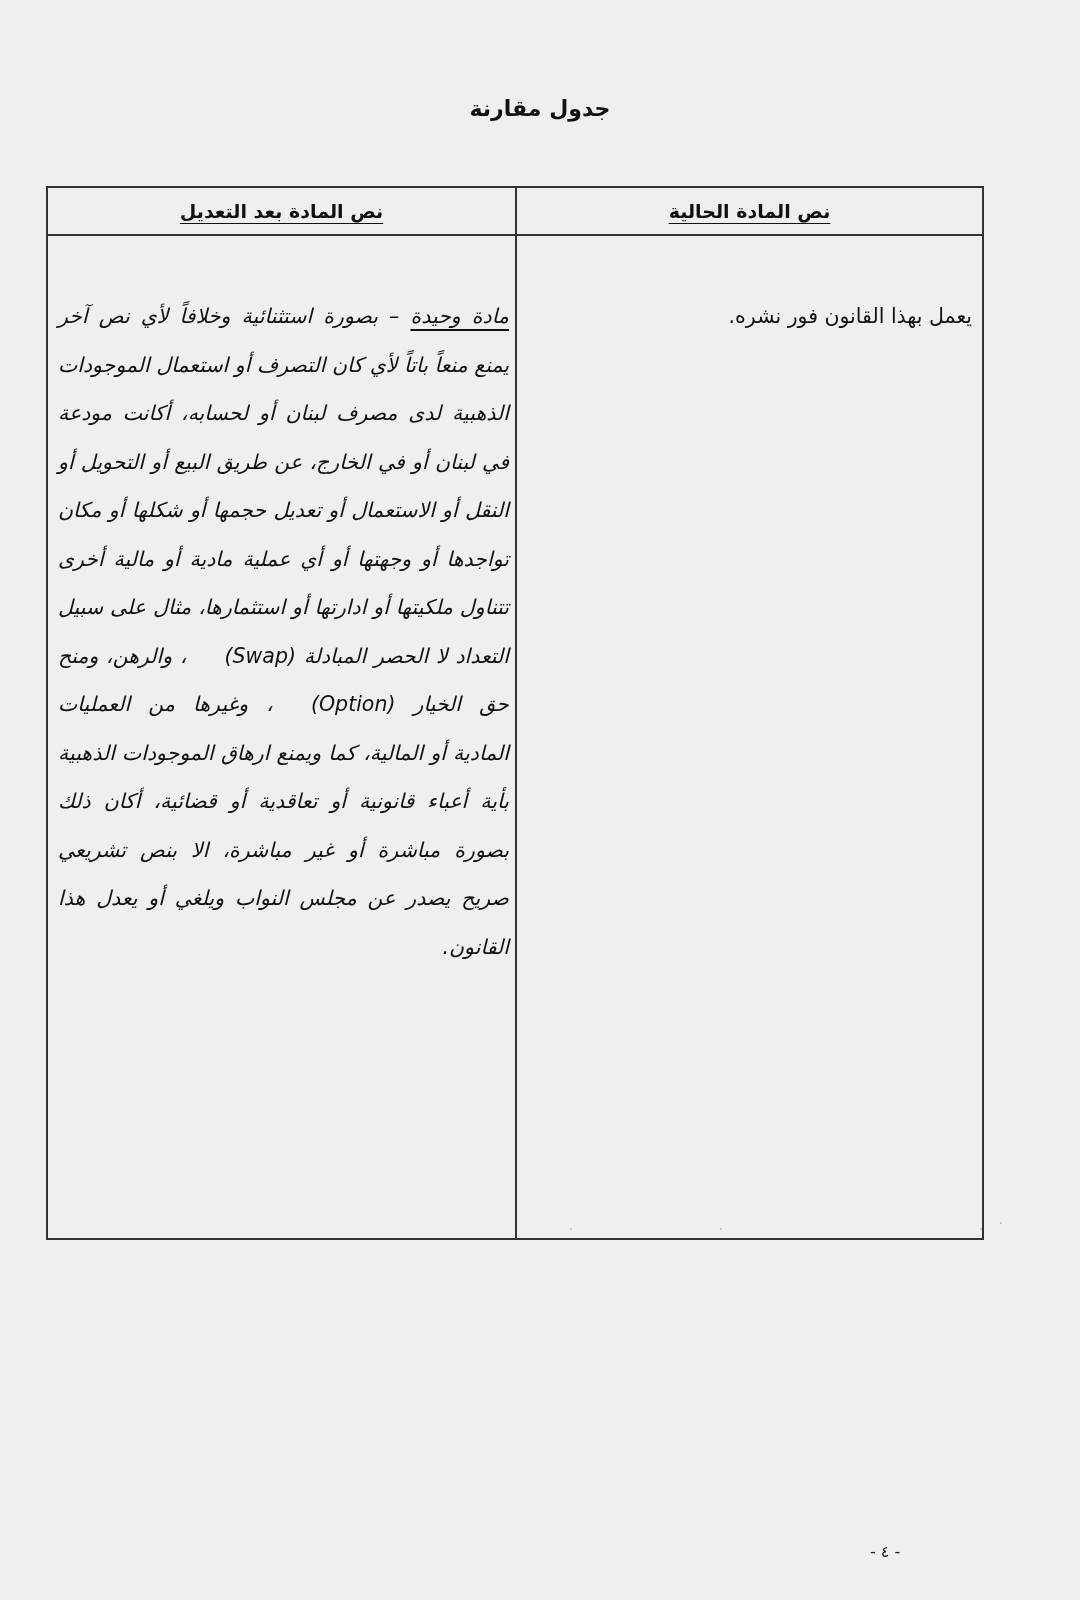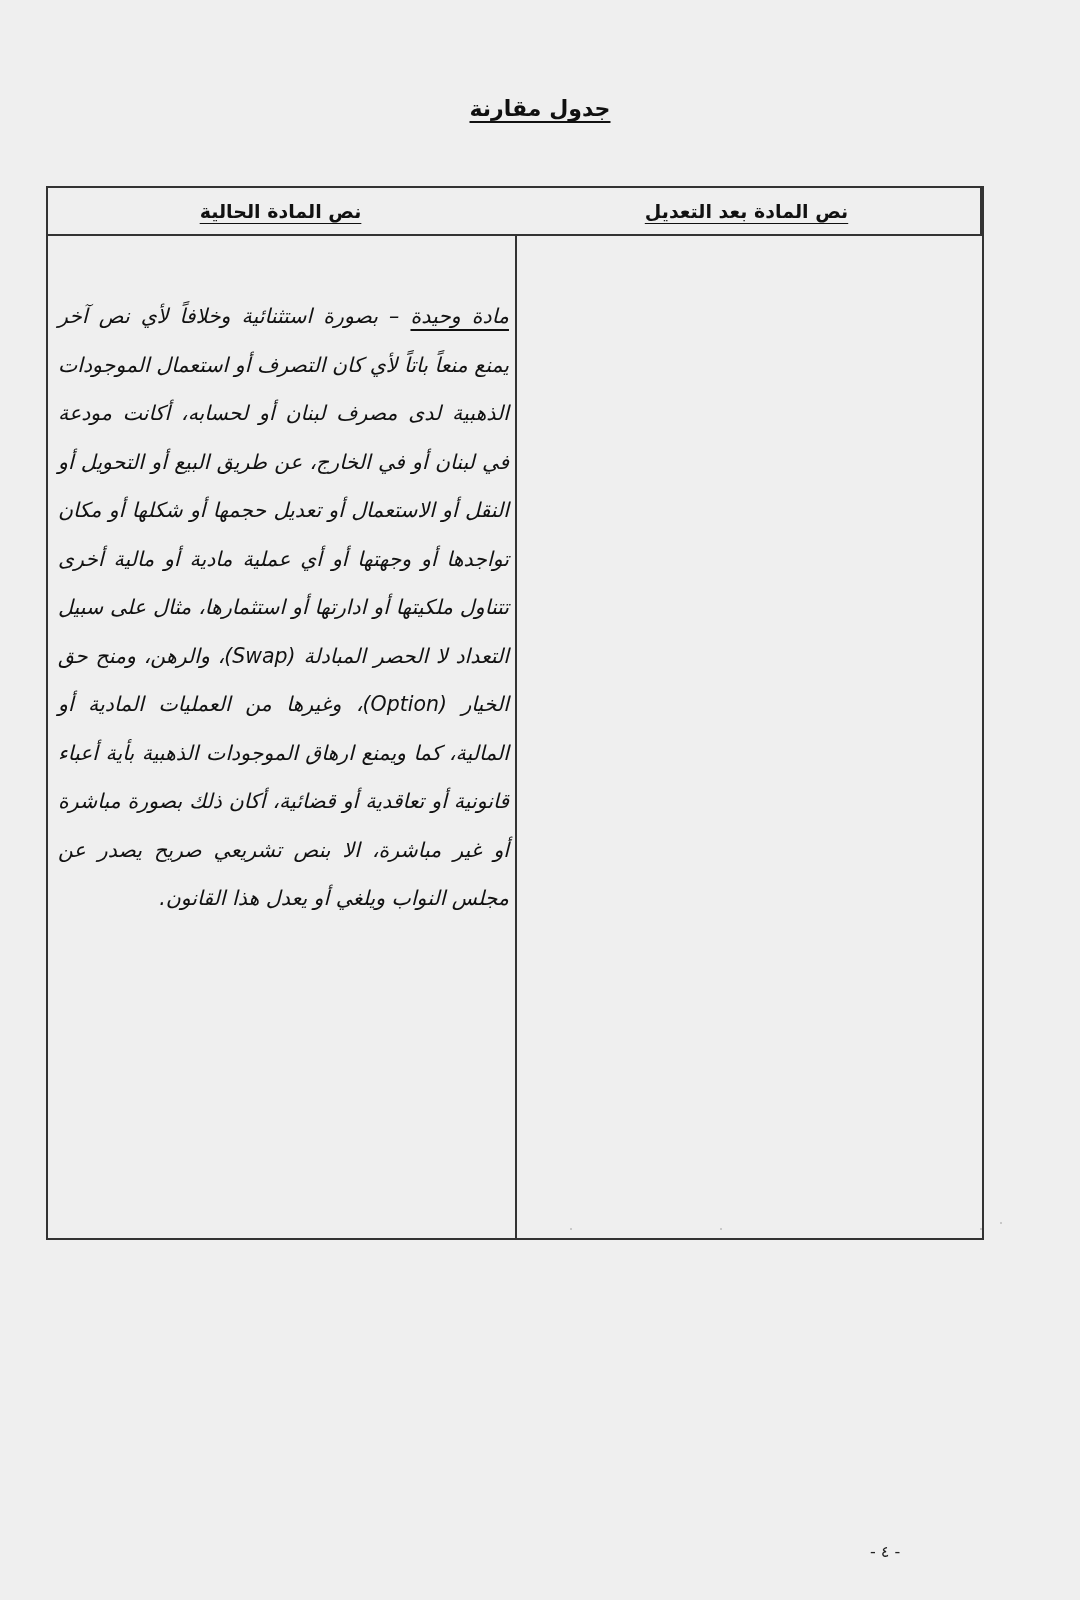--- a/index.html
+++ b/index.html
@@ -20,21 +20,20 @@
       top: 96px;
       left: 0;
       width: 1080px;
       text-align: center;
       font-family: "DejaVu Sans", sans-serif;
       font-weight: bold;
       font-size: 22px;
       direction: rtl;
     }
     .doc-title span {
-      text-decoration: underline;
       text-underline-offset: 5px;
       text-decoration-thickness: 2px;
     }
     .comparison-table {
       position: absolute;
       left: 46px;
       top: 186px;
       width: 938px;
       height: 1054px;
       border: 2px solid #333;
@@ -92,20 +91,21 @@
       margin: 0;
     }
     .u {
       text-decoration: underline;
       text-underline-offset: 6px;
     }
     .latin {
       direction: ltr;
       unicode-bidi: embed;
       font-family: "DejaVu Sans", sans-serif;
+      margin-left: 38px;
     }
     .page-number {
       position: absolute;
       left: 870px;
       top: 1542px;
       font-size: 16px;
       direction: rtl;
       color: #222;
     }
     .speckle {
@@ -119,39 +119,40 @@
   </style>
 </head>
 <body>
 
 <div class="doc-title">
   <span>جدول مقارنة</span>
 </div>
 
 <div class="comparison-table">
   <div class="header-row">
+    <div class="cell left header-cell">
+      <span>نص المادة بعد التعديل</span>
+    </div>
     <div class="cell right header-cell">
       <span>نص المادة الحالية</span>
-    </div>
-    <div class="cell left header-cell">
-      <span>نص المادة بعد التعديل</span>
     </div>
   </div>
 
   <div class="body-row">
     <div class="cell left body-cell">
       <p class="para">
         <span class="u">مادة وحيدة</span>
         <span>– بصورة استثنائية وخلافاً لأي نص آخر يمنع منعاً باتاً لأي كان التصرف أو استعمال الموجودات الذهبية لدى مصرف لبنان أو لحسابه، أكانت مودعة في لبنان أو في الخارج، عن طريق البيع أو التحويل أو النقل أو الاستعمال أو تعديل حجمها أو شكلها أو مكان تواجدها أو وجهتها أو أي عملية مادية أو مالية أخرى تتناول ملكيتها أو ادارتها أو استثمارها، مثال على سبيل التعداد لا الحصر المبادلة</span>
         <span class="latin">(Swap)</span><span>، والرهن، ومنح حق الخيار</span>
         <span class="latin">(Option)</span><span>، وغيرها من العمليات المادية أو المالية، كما ويمنع ارهاق الموجودات الذهبية بأية أعباء قانونية أو تعاقدية أو قضائية، أكان ذلك بصورة مباشرة أو غير مباشرة، الا بنص تشريعي صريح يصدر عن مجلس النواب ويلغي أو يعدل هذا القانون.</span>
       </p>
     </div>
 
     <div class="cell right body-cell">
+      <p class="para">يعمل بهذا القانون فور نشره.</p>
     </div>
   </div>
 </div>
 
 <div class="speckle" style="left:980px;"></div>
 <div class="speckle" style="left:1000px;top:1222px;"></div>
 <div class="speckle" style="left:570px;"></div>
 <div class="speckle" style="left:720px;"></div>
 
 <div class="page-number">- ٤ -</div>

